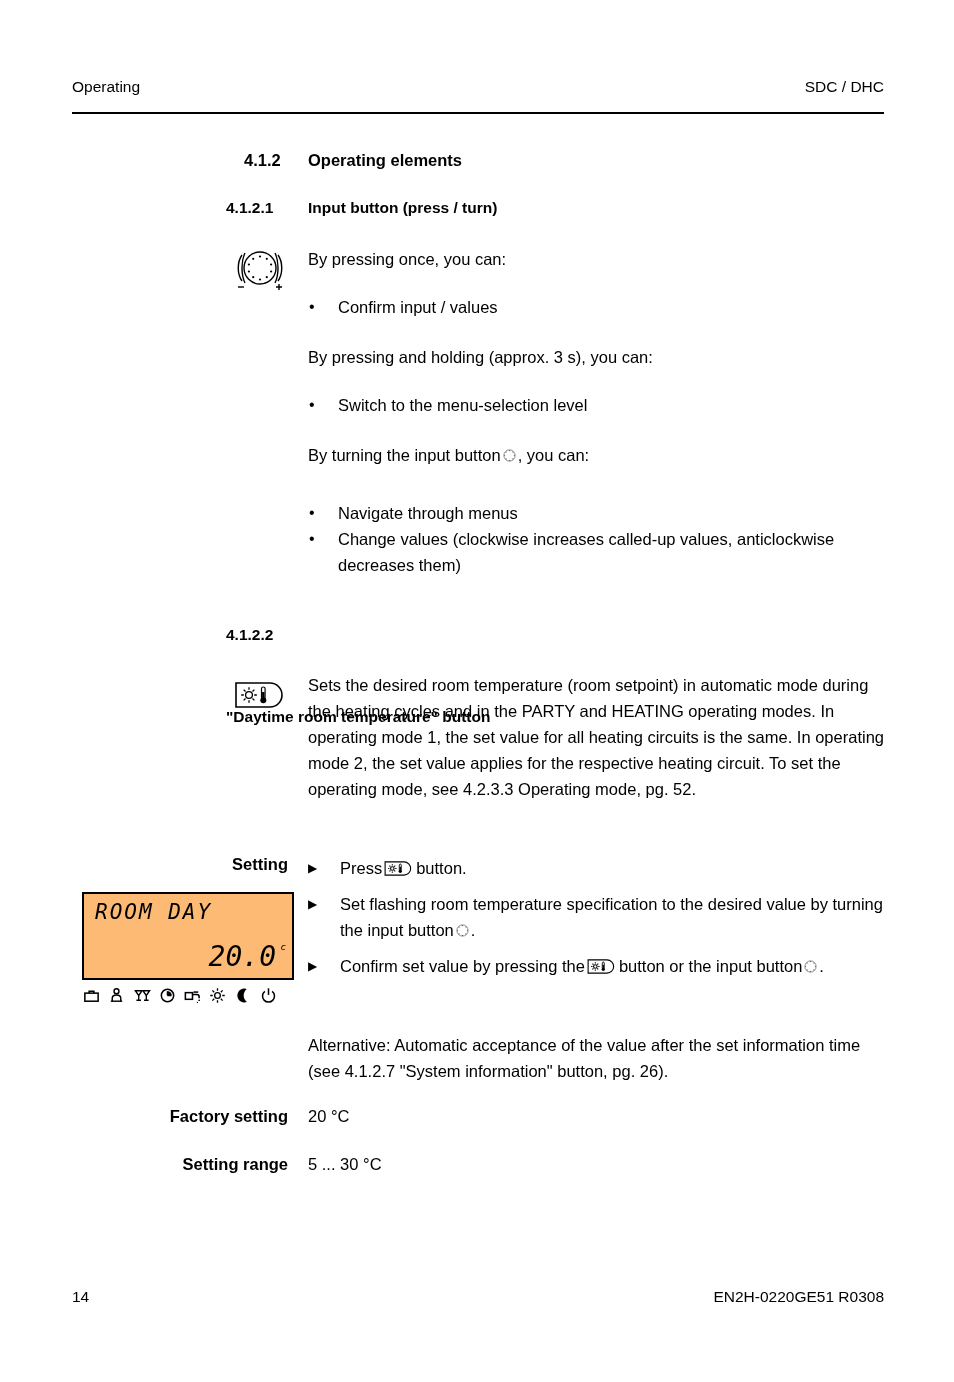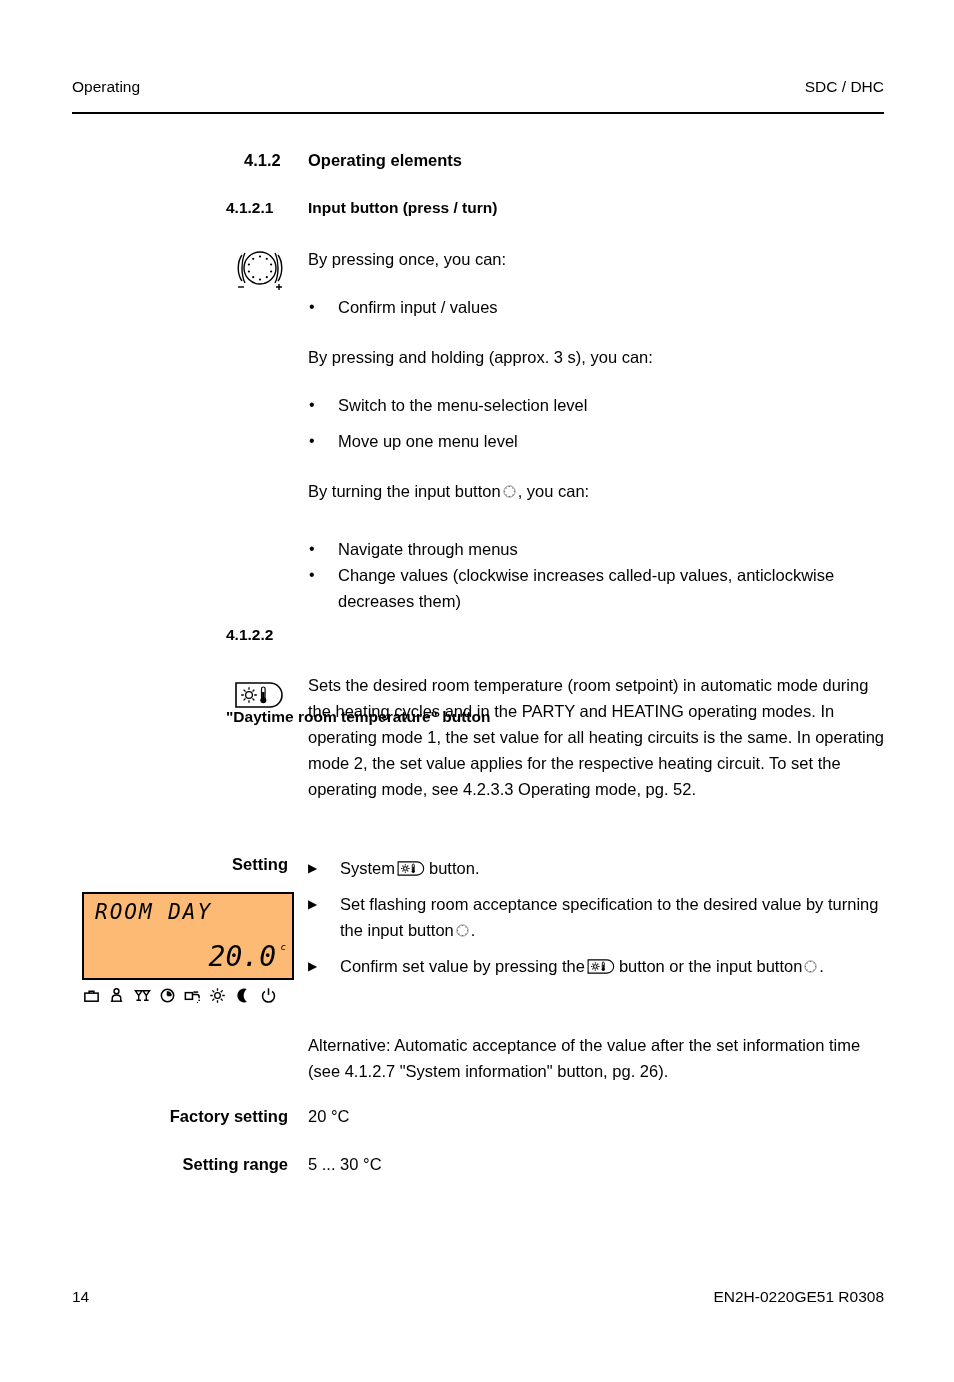--- a/index.html
+++ b/index.html
@@ -290,21 +290,20 @@
     <p class="para">By pressing once, you can:</p>
     <div class="gap-sm"></div>
     <ul class="bullet-list">
       <li>Confirm input / values</li>
     </ul>
     <div class="gap-md"></div>
     <p class="para">By pressing and holding (approx. 3 s), you can:</p>
     <div class="gap-sm"></div>
     <ul class="bullet-list">
       <li>Switch to the menu-selection level</li>
-      <li style="margin-top:10px">Move up one menu level</li>
     </ul>
     <div class="gap-md"></div>
     <p class="para">
       <span>By turning the input button</span><span class="knob-inline"><svg viewBox="0 0 15 15" width="15" height="15">
             <circle cx="7.5" cy="7.5" r="5.6" fill="none" stroke="#888" stroke-width="1"></circle>
             <g fill="#666">
               <circle cx="7.5" cy="2.6" r="0.62"></circle>
               <circle cx="10.9" cy="4.1" r="0.62"></circle>
               <circle cx="12.4" cy="7.5" r="0.62"></circle>
               <circle cx="10.9" cy="10.9" r="0.62"></circle>
@@ -414,35 +413,35 @@
           <path d="M6.2 5.6 A6.3 6.3 0 1 0 13.8 5.6" fill="none" stroke="#000" stroke-width="1.6"></path>
           <path d="M10 2.4 V9.4" stroke="#000" stroke-width="1.6"></path>
         </svg>
       </span>
     </div>
   </div>
 
   <div class="body-col" style="top:855px;">
     <ul class="arrow-list">
       <li>
-        <span>System</span><span class="daybtn-inline"><svg viewBox="0 0 54 30" width="30" height="17">
+        <span>Press</span><span class="daybtn-inline"><svg viewBox="0 0 54 30" width="30" height="17">
               <path d="M2 3 H36 A12 12 0 0 1 36 27 H2 Z" fill="none" stroke="#000" stroke-width="2"></path>
               <g stroke="#000" stroke-width="2">
                 <circle cx="15" cy="15" r="3.2" fill="none"></circle>
                 <path d="M15 7.4 v2.4 M15 20.2 v2.4 M7.4 15 h2.4 M20.2 15 h2.4 M9.8 9.8 l1.8 1.8 M18.4 18.4 l1.8 1.8 M20.2 9.8 l-1.8 1.8 M11.6 18.4 l-1.8 1.8"></path>
               </g>
               <g>
                 <rect x="27.5" y="7" width="3.6" height="12" rx="1.8" fill="none" stroke="#000" stroke-width="1.6"></rect>
                 <circle cx="29.3" cy="20" r="3" fill="#000"></circle>
                 <rect x="28.1" y="12" width="2.4" height="8" fill="#000"></rect>
               </g>
             </svg></span><span>button.</span>
       </li>
       <li style="margin-top:10px">
-        <span>Set flashing room acceptance specification to the desired value by turning the input button</span><span class="knob-inline"><svg viewBox="0 0 15 15" width="15" height="15">
+        <span>Set flashing room temperature specification to the desired value by turning the input button</span><span class="knob-inline"><svg viewBox="0 0 15 15" width="15" height="15">
               <circle cx="7.5" cy="7.5" r="5.6" fill="none" stroke="#888" stroke-width="1"></circle>
               <g fill="#666">
                 <circle cx="7.5" cy="2.6" r="0.62"></circle>
                 <circle cx="10.9" cy="4.1" r="0.62"></circle>
                 <circle cx="12.4" cy="7.5" r="0.62"></circle>
                 <circle cx="10.9" cy="10.9" r="0.62"></circle>
                 <circle cx="7.5" cy="12.4" r="0.62"></circle>
                 <circle cx="4.1" cy="10.9" r="0.62"></circle>
                 <circle cx="2.6" cy="7.5" r="0.62"></circle>
                 <circle cx="4.1" cy="4.1" r="0.62"></circle>

